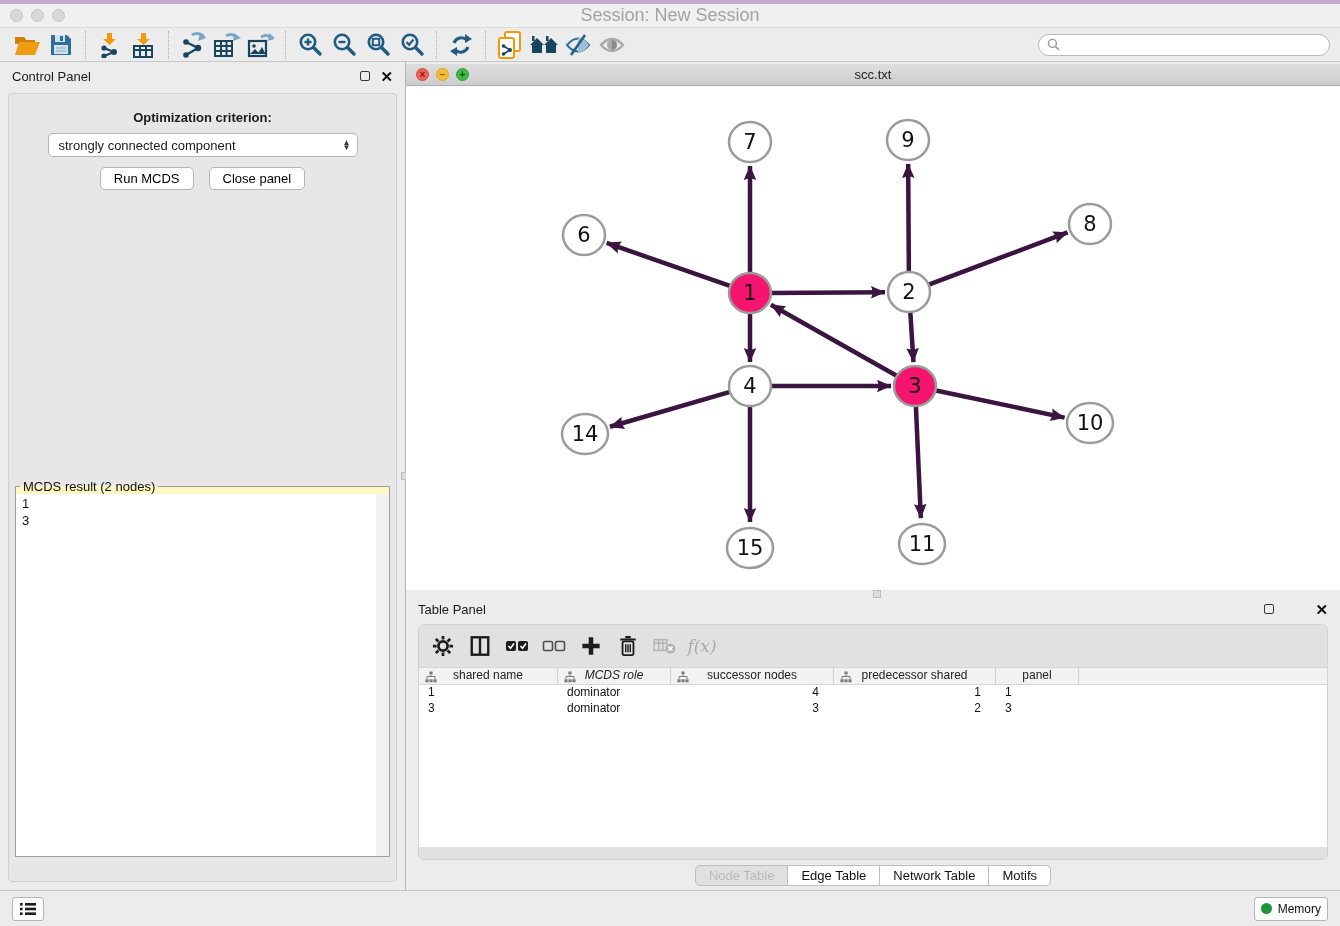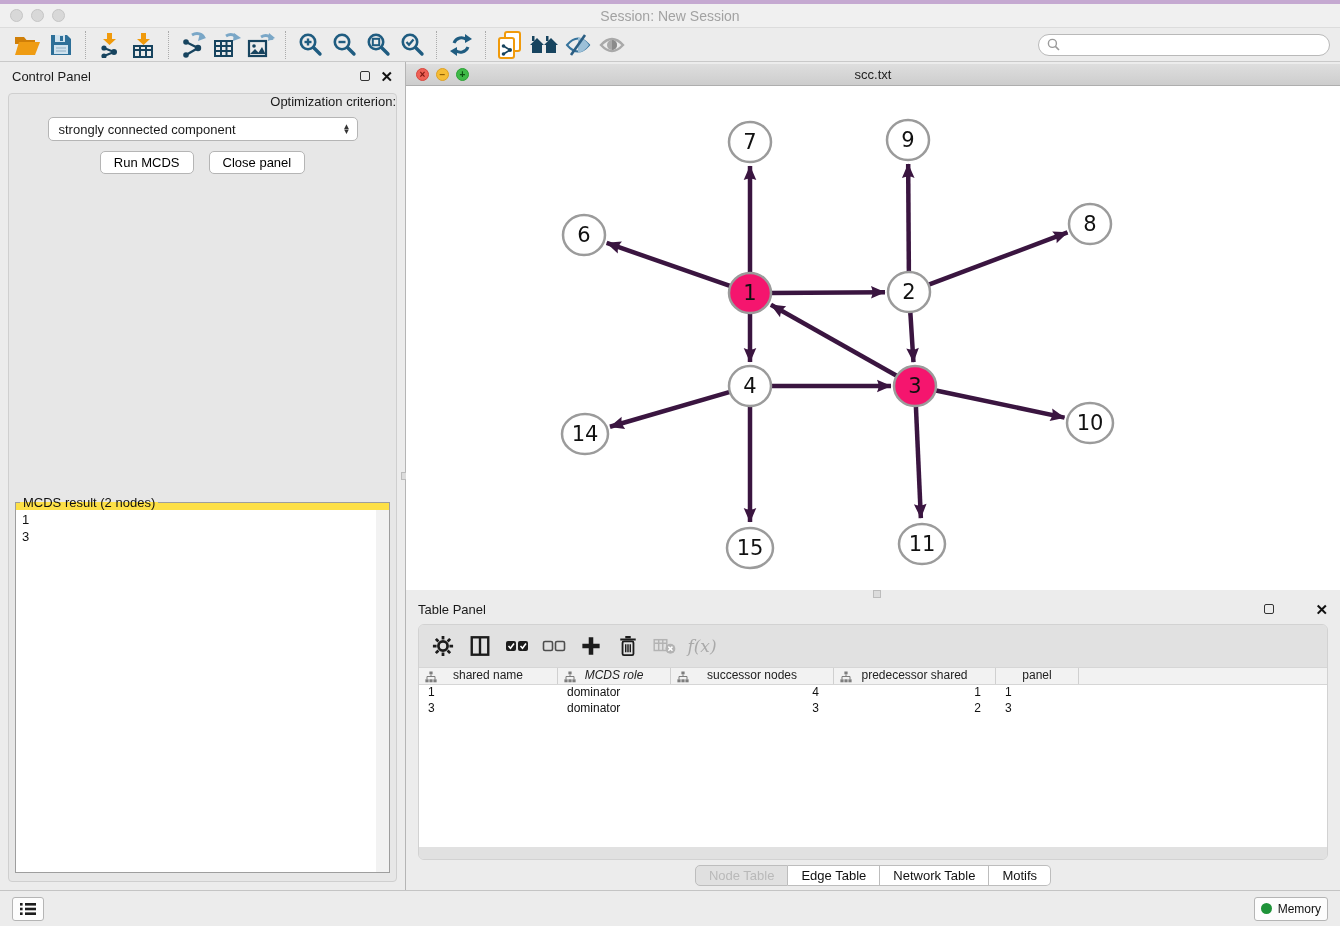--- a/index.html
+++ b/index.html
@@ -13,21 +13,21 @@
   .top-strip { height:4px; background:#c5a9d1; }
   .titlebar {
     height:24px; background:#f0f0f0; border-bottom:1px solid #dcdcdc;
     display:flex; align-items:center; position:relative;
   }
   .tl-group { display:flex; gap:8px; margin-left:10px; }
   .tl { width:13px; height:13px; border-radius:50%; }
   .tl.inactive { background:#d8d8d8; border:1px solid #c5c5c5; }
   .win-title {
     position:absolute; left:0; right:0; text-align:center;
-    font-size:14px; color:#a2a2a2;
+    font-size:18px; color:#a2a2a2;
   }
   
   .toolbar {
     height:34px; background:#ececec; border-bottom:1px solid #c9c9c9;
     display:flex; align-items:center; padding:0 10px;
   }
   .tbtn {
     width:34px; height:30px; display:flex; align-items:center; justify-content:center;
     cursor:pointer; flex:0 0 auto;
   }
@@ -61,37 +61,37 @@
     background:#fff; border:1px solid #bdbdbd; border-left:none;
     padding:2px 13px; font-size:13px; cursor:pointer; color:#111; white-space:nowrap;
   }
   .tab:first-child { border-left:1px solid #bdbdbd; border-radius:5px 0 0 5px; }
   .tab:last-child { border-radius:0 5px 5px 0; }
   .tab.active { background:#e0e0e0; color:#b9b9b9; }
   .cp-content {
     margin:3px 8px 8px 8px; flex:1; background:#e7e7e7;
     border:1px solid #cfcfcf; border-radius:4px; position:relative;
   }
-  .opt-label { text-align:right; font-size:13px; }
+  .opt-label { text-align:center; margin-top:16px; font-size:13px;font-weight:bold; }
   .criterion {
     margin:8px auto 0 auto; width:310px; height:24px; background:#fff;
     border:1px solid #b5b5b5; border-radius:5px; display:flex; align-items:center;
     padding:0 6px 0 10px; font-size:13px; cursor:pointer;
   }
   .criterion .lbl { flex:1; }
   .stepper { display:flex; flex-direction:column; align-items:center; line-height:5px; font-size:8px; color:#333; }
   .btn-row { display:flex; justify-content:center; gap:15px; margin-top:10px; }
   .pbtn {
     background:#fff; border:1px solid #b5b5b5; border-radius:5px;
     font-size:13px; padding:3px 13px; cursor:pointer;
     font-family:"Liberation Sans", sans-serif;
   }
   fieldset.result {
-    position:absolute; left:6px; right:6px; bottom:8px; height:378px;
-    border:1px solid #9e9e9e; background:#fde047; padding:0;
+    position:absolute; left:6px; right:6px; bottom:24px; height:378px;
+    border:1px solid #9e9e9e; background:#fef9c3; padding:0;
   }
   fieldset.result legend { font-size:13px; margin-left:4px; padding:0 3px; color:#111; background:transparent;}
   .result-inner { position:absolute; inset:0; background:#fff; overflow:hidden; }
   .result-text {
     font-size:13px; line-height:17px; padding:1px 0 0 6px; white-space:pre-line; color:#111;
   }
   .result-scroll {
     position:absolute; top:0; right:0; bottom:0; width:13px; background:#f2f2f2;
   }
   

